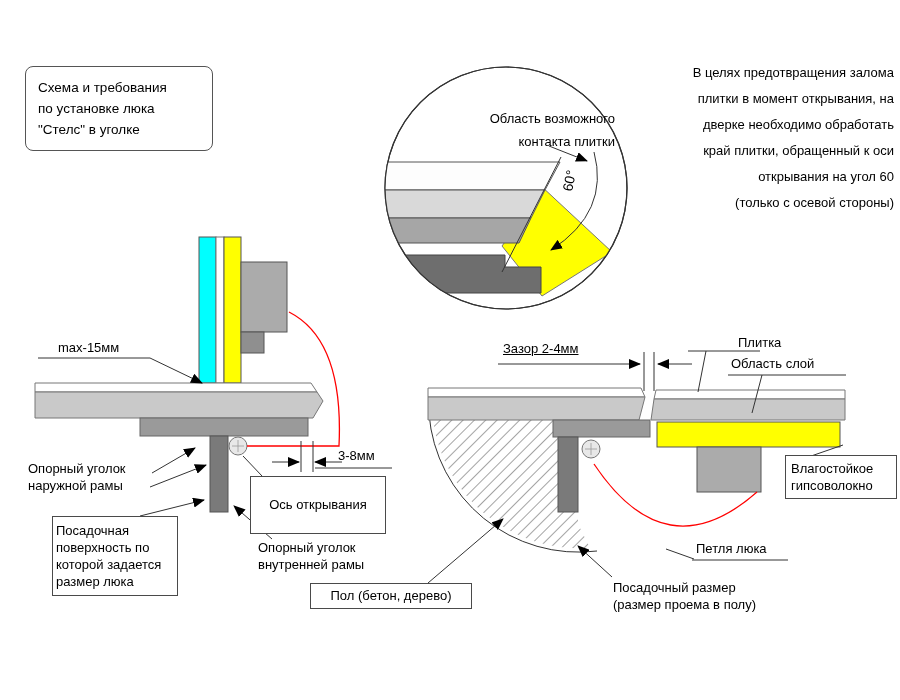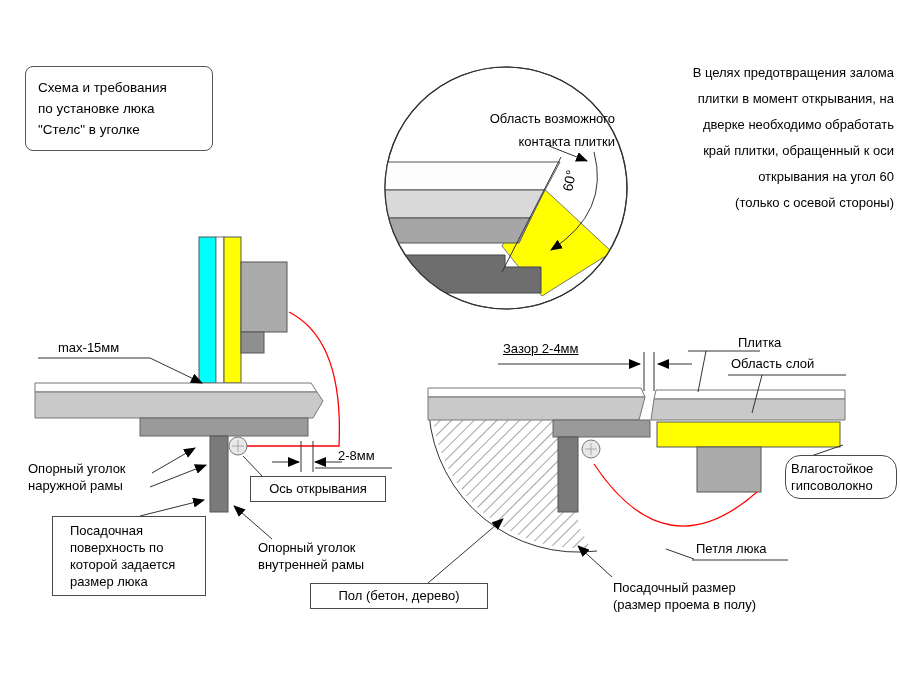--- a/index.html
+++ b/index.html
@@ -7,30 +7,30 @@
           font-family:"Liberation Sans",sans-serif;color:#000;}
   svg{position:absolute;left:0;top:0;}
   .lbl{position:absolute;font-size:13px;line-height:16px;white-space:pre-line;}
   .boxed{border:1px solid #4a4a4a;background:#fff;}
   .title-box{left:25px;top:66px;width:162px;padding:10px 12px;border:1px solid #555;
              border-radius:8px;font-size:13.5px;line-height:21px;}
   .note{left:616px;top:60px;width:278px;text-align:right;font-size:13px;line-height:26px;}
   .detail-label{left:440px;top:107px;width:175px;text-align:right;line-height:23px;}
   .max-label{left:58px;top:340px;}
   .outer-label{left:28px;top:461px;line-height:16.5px;}
-  .seat-box{left:52px;top:516px;width:118px;padding:5px 17px;line-height:17px;}
-  .axis-box{left:250px;top:476px;width:116px;padding:4px 9px;text-align:center;}
+  .seat-box{left:52px;top:516px;width:118px;padding:5px 3px;line-height:17px;}
+  .axis-box{left:250px;top:476px;width:116px;padding:20px 9px;text-align:center;}
   .inner-label{left:258px;top:540px;line-height:16.5px;}
   .gap38-label{left:338px;top:448px;}
   .zazor-label{left:503px;top:341px;text-decoration:underline;}
   .plitka-label{left:694px;top:335px;margin-left:44px;}
   .kleevoy-label{left:731px;top:356px;}
-  .vlago-box{left:785px;top:455px;width:100px;padding:4px 5px;line-height:17px;border-radius:15px;}
+  .vlago-box{left:785px;top:455px;width:100px;padding:4px 5px;line-height:17px;}
   .petlya-label{left:696px;top:541px;text-align:right;}
-  .pol-box{left:310px;top:583px;width:144px;padding:4px 16px;text-align:center;}
+  .pol-box{left:310px;top:583px;width:144px;padding:4px 8px;text-align:center;}
   .posad-label{left:613px;top:579px;line-height:17px;}
 </style>
 </head>
 <body>
 
 <div class="canvas">
 
 <svg width="900" height="700" viewBox="0 0 900 700">
   <defs>
     <marker id="arr" markerWidth="12" markerHeight="10" refX="11" refY="5" orient="auto" markerUnits="userSpaceOnUse">
@@ -149,21 +149,21 @@
 <div class="lbl max-label">max-15мм</div>
 <div class="lbl outer-label">Опорный уголок
 наружной рамы</div>
 <div class="lbl boxed seat-box">Посадочная
 поверхность по
 которой задается
 размер люка</div>
 <div class="lbl boxed axis-box">Ось открывания</div>
 <div class="lbl inner-label">Опорный уголок
 внутренней рамы</div>
-<div class="lbl gap38-label">2-8мм</div>
+<div class="lbl gap38-label">3-8мм</div>
 
 <div class="lbl zazor-label">Зазор 2-4мм</div>
 <div class="lbl plitka-label">Плитка</div>
 <div class="lbl kleevoy-label">Область слой</div>
 <div class="lbl boxed vlago-box">Влагостойкое
 гипсоволокно</div>
 <div class="lbl petlya-label">Петля люка</div>
 <div class="lbl boxed pol-box">Пол (бетон, дерево)</div>
 <div class="lbl posad-label">Посадочный размер
 (размер проема в полу)</div>

